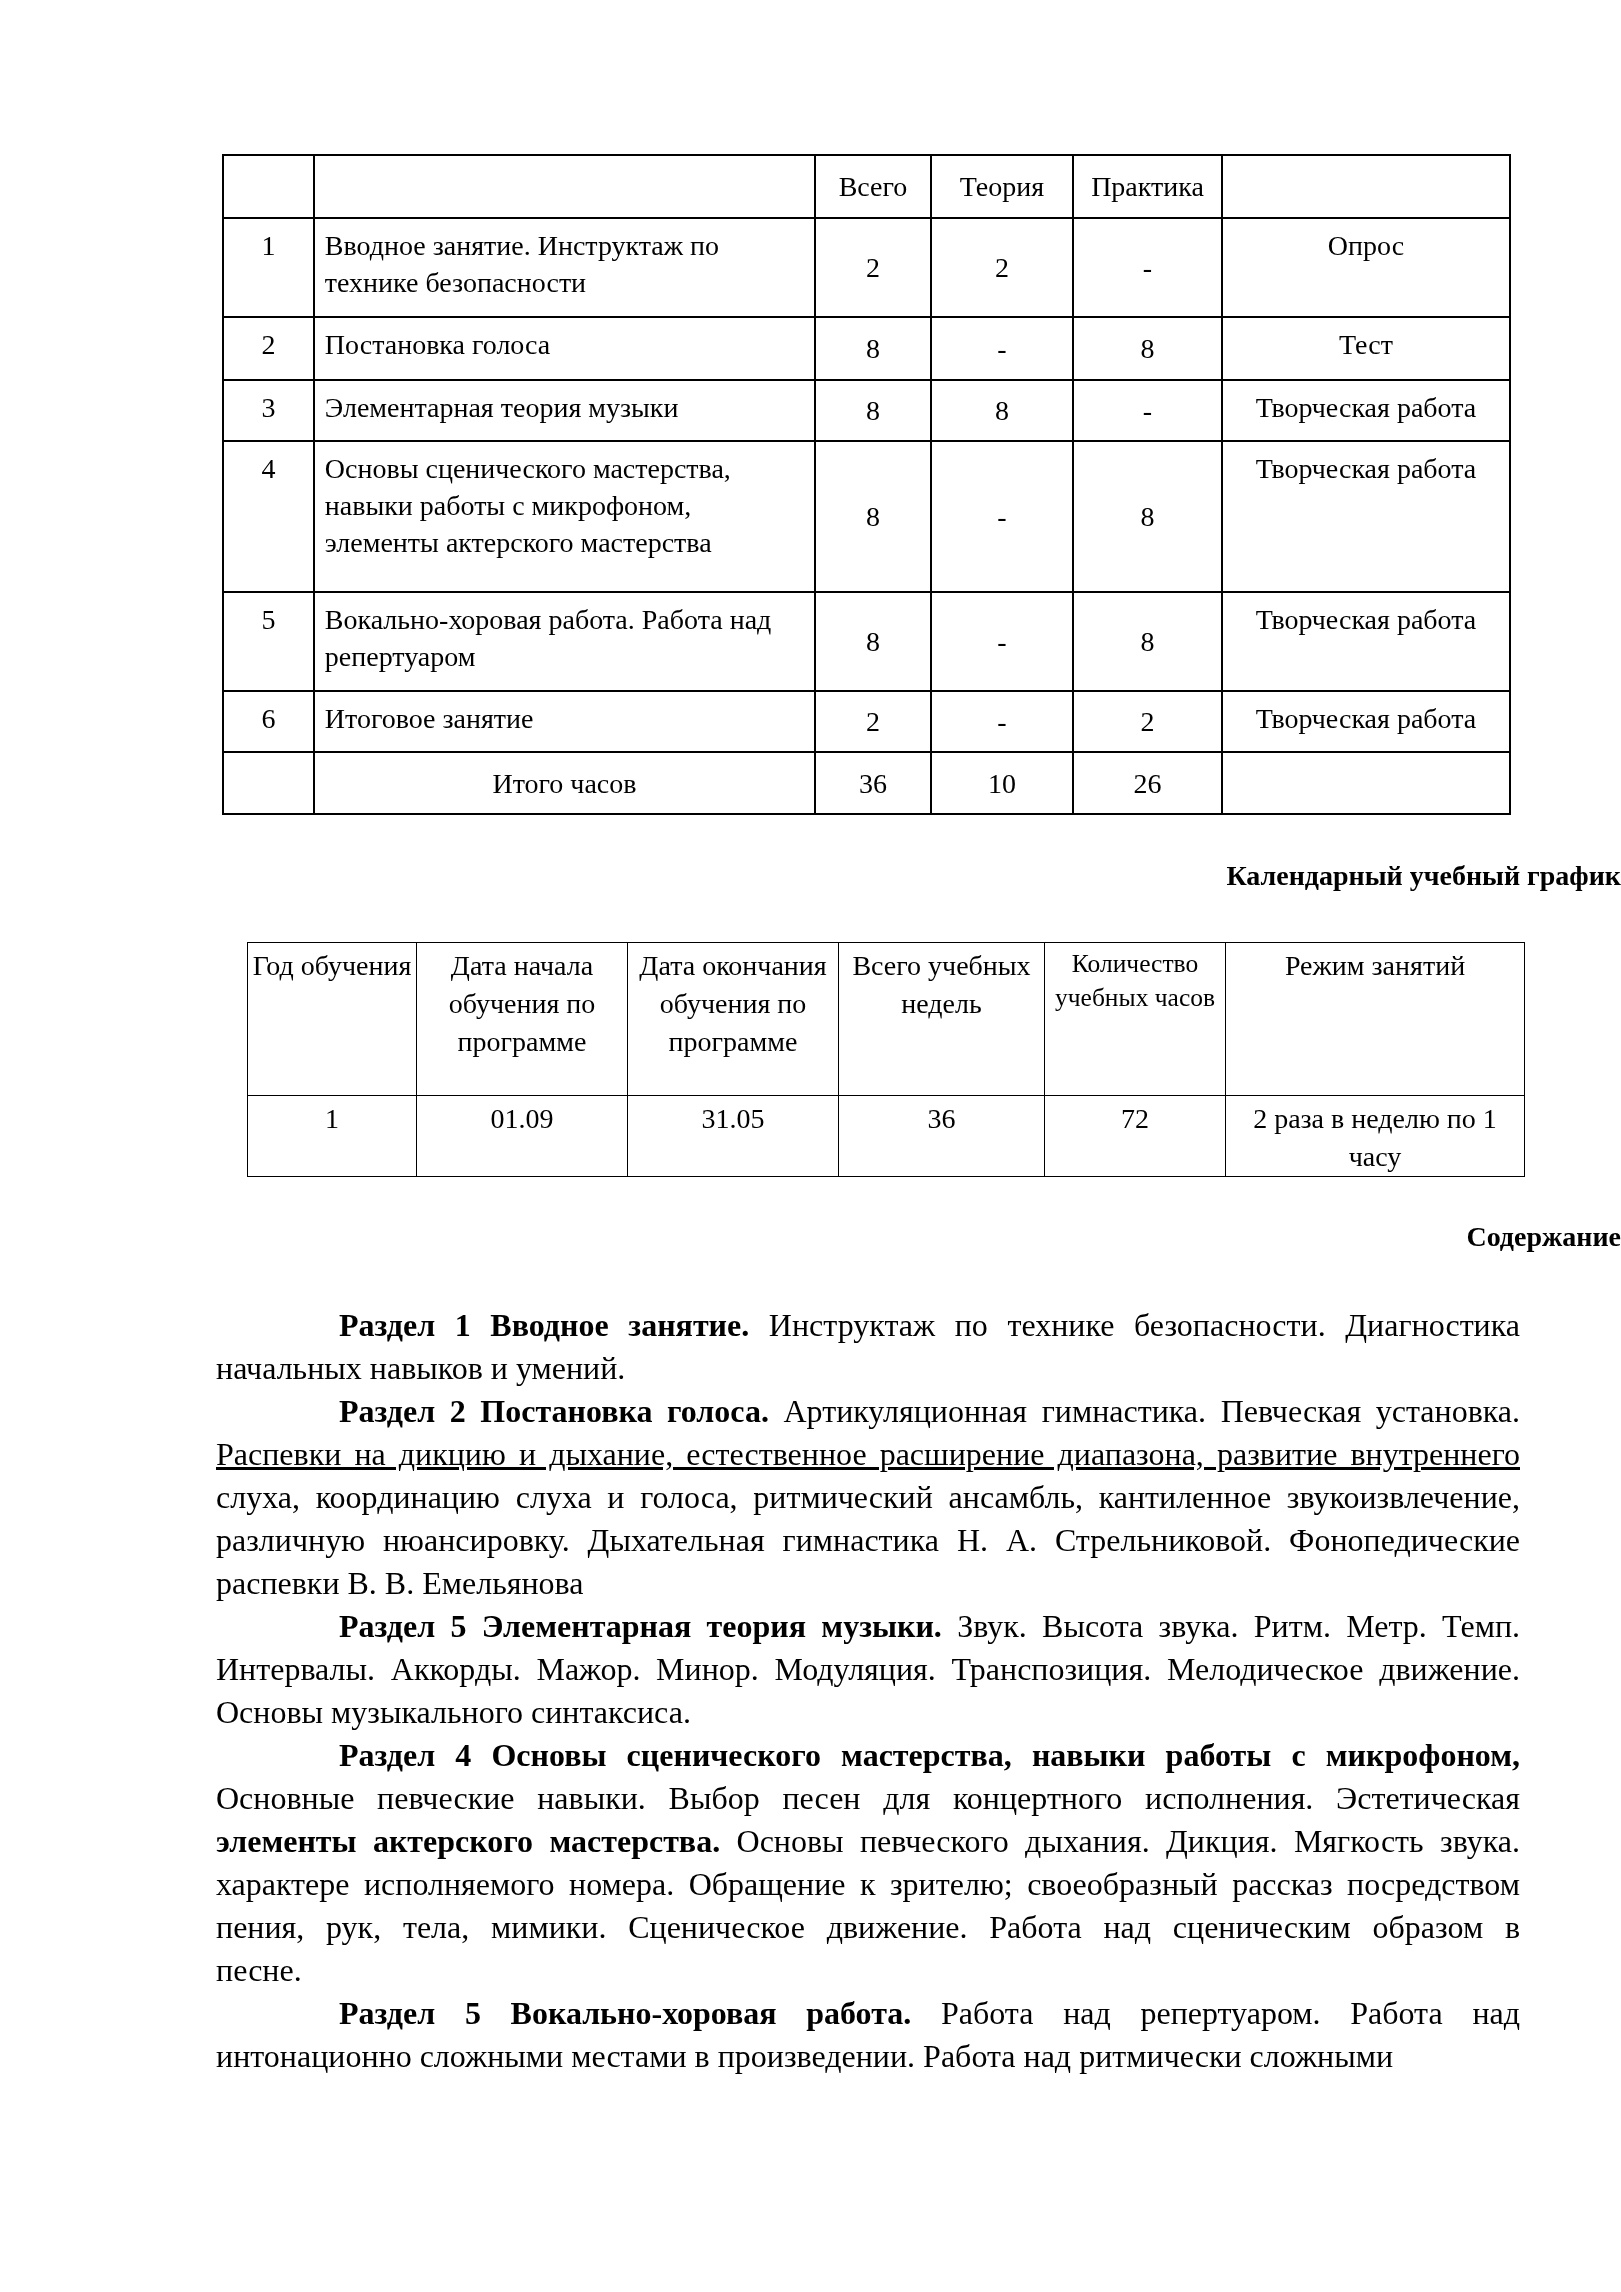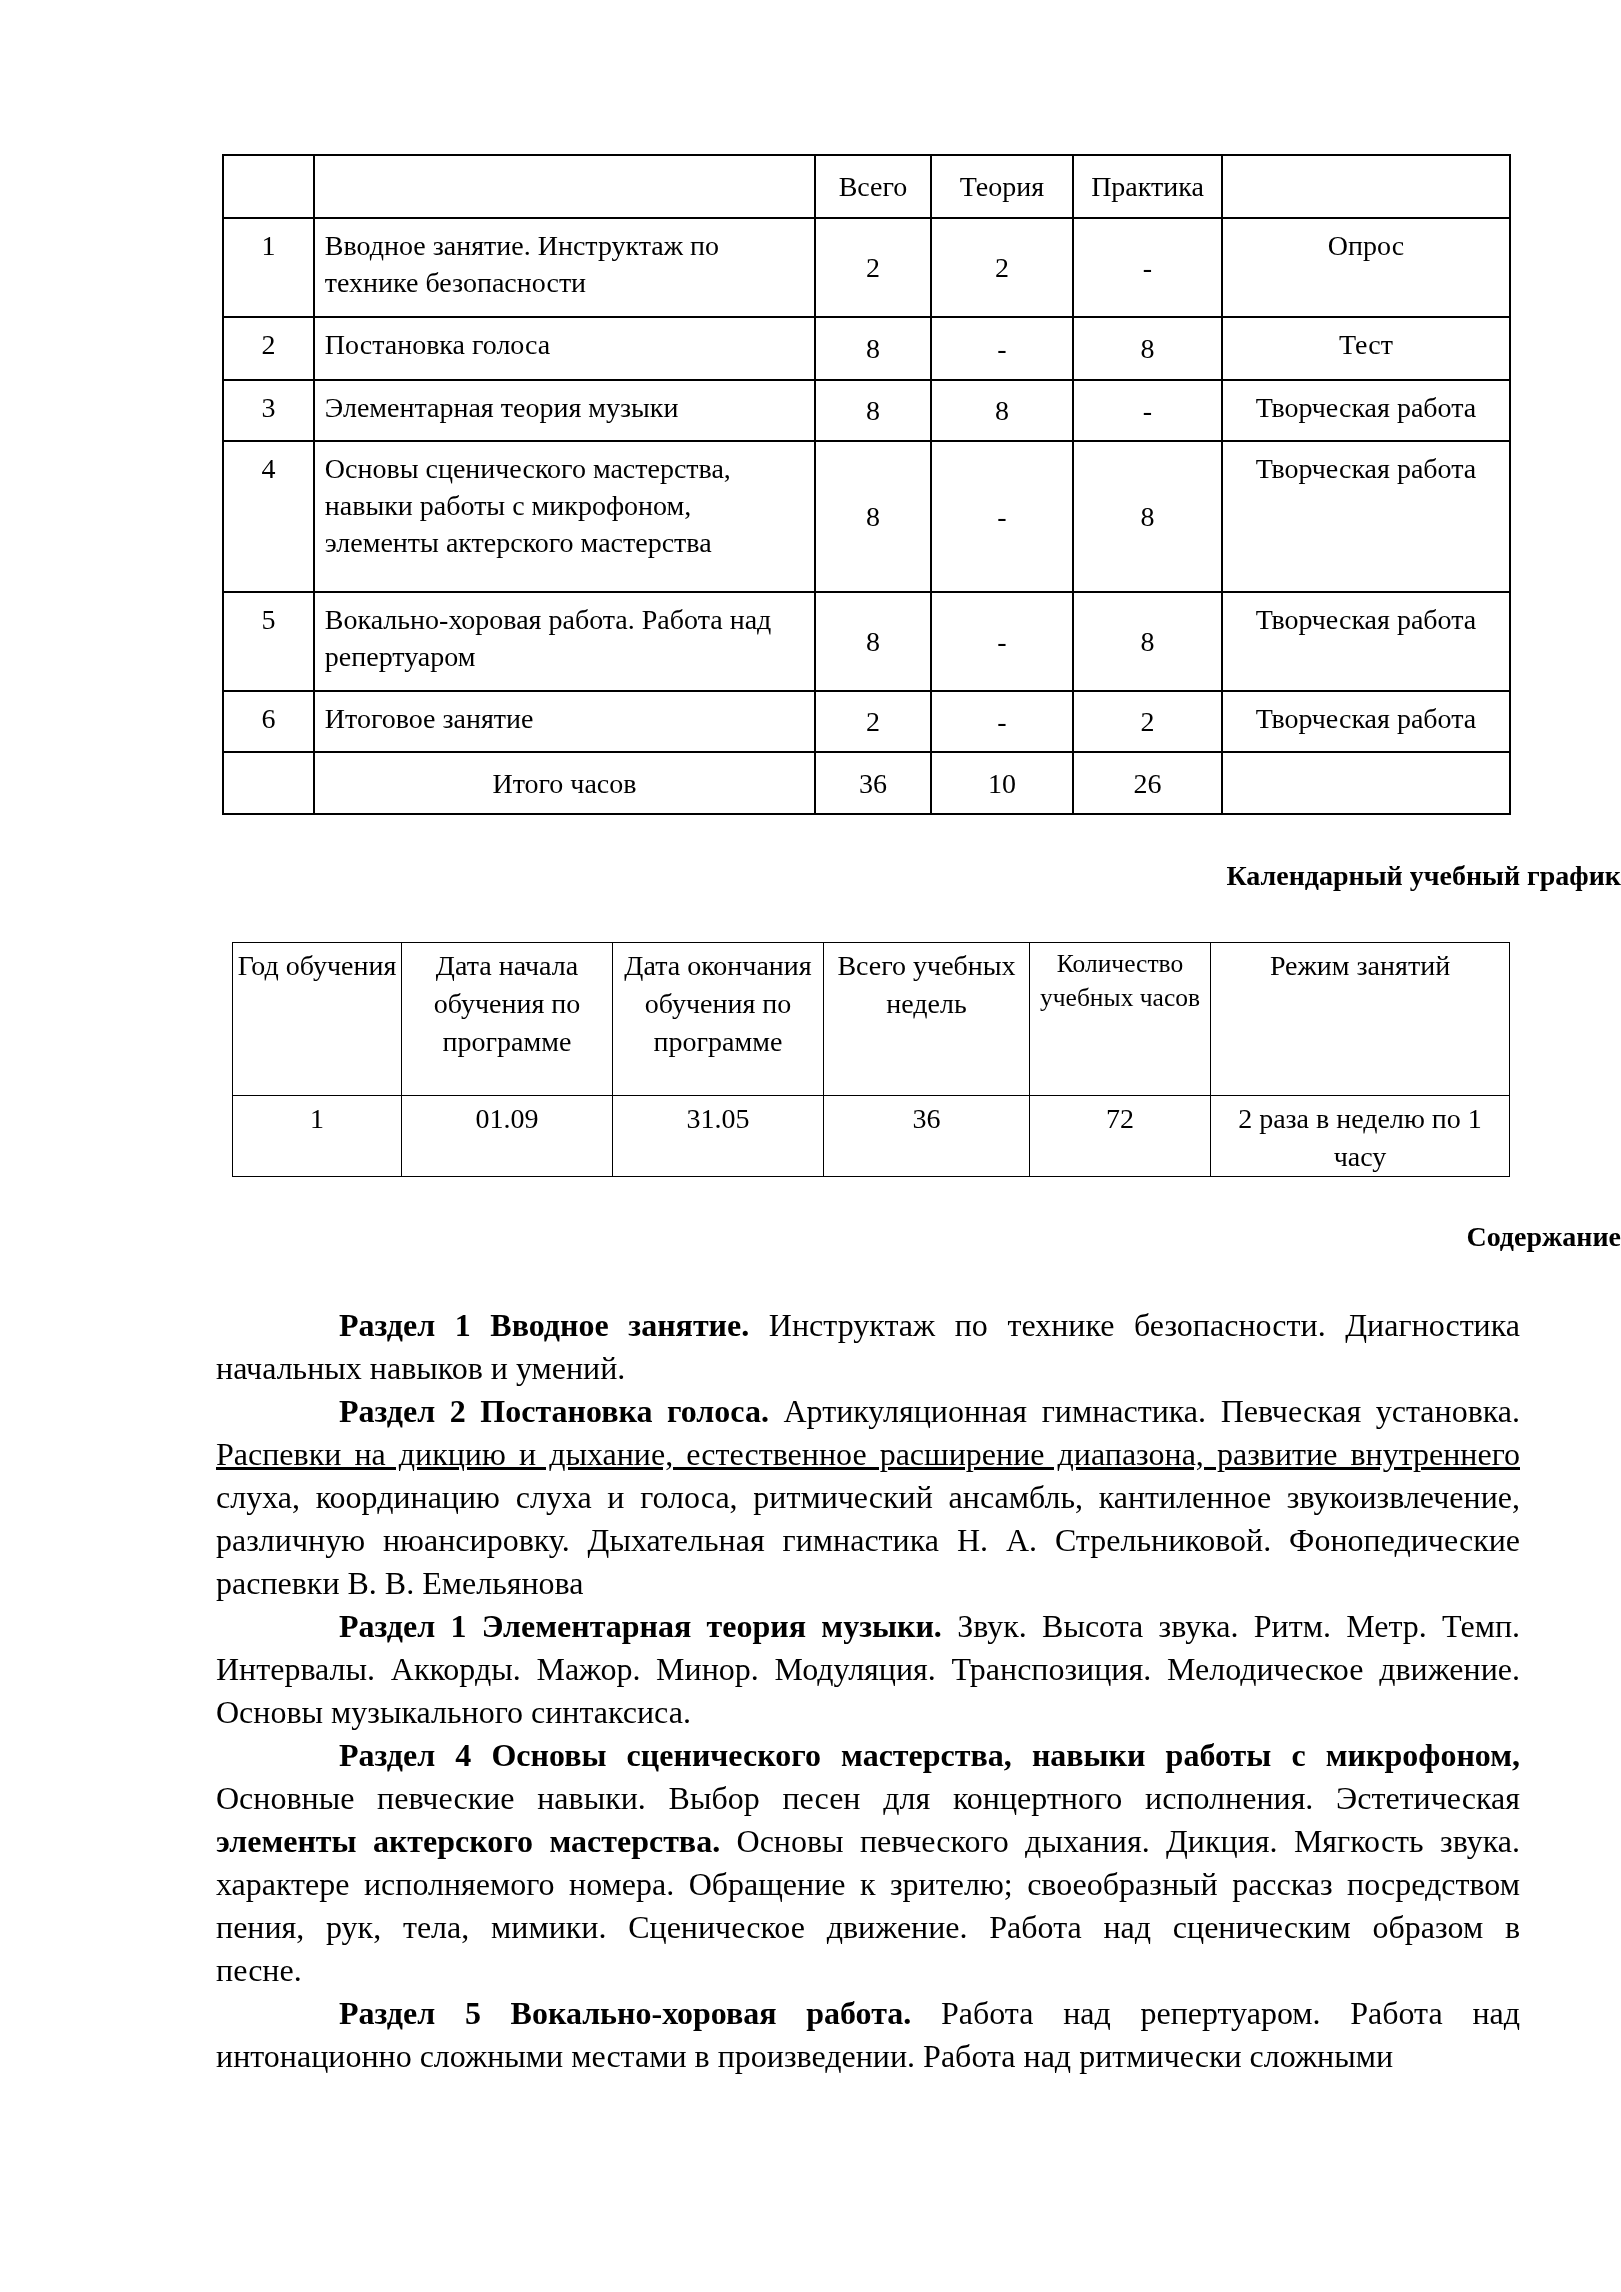--- a/index.html
+++ b/index.html
@@ -10,21 +10,21 @@
   .t1 td { border: 2.9px solid #000; font-size: 28px; line-height: 37px; padding: 0 9.8px; box-sizing: border-box; }
   .t1 .c-num { text-align: center; vertical-align: top; padding-top: 7.8px; }
   .t1 .c-desc { text-align: left; vertical-align: top; padding-top: 7.8px; padding-left: 9.8px; }
   .t1 .c-mid { text-align: center; vertical-align: middle; }
   .t1 .c-form { text-align: center; vertical-align: top; padding-top: 7.8px; }
   .t1 .head td { vertical-align: middle; text-align: center; }
   .t1 .total .c-desc { text-align: center; vertical-align: middle; padding-top: 0; }
   
   .h { position: absolute; left: 0; width: 1621px; text-align: right; font-weight: bold; font-size: 28px; line-height: 35px; }
   
-  .t2 { position: absolute; left: 232px; top: 942px; border-collapse: collapse; table-layout: fixed; }
+  .t2 { position: absolute; left: 247px; top: 942px; border-collapse: collapse; table-layout: fixed; }
   .t2 td { border: 1.5px solid #000; font-size: 28px; line-height: 38px; text-align: center; vertical-align: top; padding: 3.9px 3.9px 0 3.9px; box-sizing: border-box; }
   .t2 td.small { font-size: 25.5px; line-height: 34px; }
   
   .content { position: absolute; left: 216px; top: 1304px; width: 1304px; font-size: 32px; line-height: 43px; }
   .line { display: block; height: 43px; white-space: nowrap; text-align: justify; text-align-last: justify; }
   .line.last { text-align-last: left; }
   .line.indent { padding-left: 123px; }
   .b { font-weight: bold; }
 </style>
 </head>
@@ -146,21 +146,21 @@
       <span class="line last" style="white-space: normal;"><span>начальных навыков и умений.</span></span>
     </div>
     <div>
       <span class="line indent" style="white-space: normal;"><span class="b">Раздел 2 Постановка голоса.</span><span> Артикуляционная гимнастика. Певческая установка.</span></span>
       <span class="line" style="white-space: normal; text-decoration: underline;"><span>Распевки на дикцию и дыхание, естественное расширение диапазона, развитие внутреннего</span></span>
       <span class="line" style="white-space: normal;"><span>слуха, координацию слуха и голоса, ритмический ансамбль, кантиленное звукоизвлечение,</span></span>
       <span class="line" style="white-space: normal;"><span>различную нюансировку. Дыхательная гимнастика Н. А. Стрельниковой. Фонопедические</span></span>
       <span class="line last" style="white-space: normal;"><span>распевки В. В. Емельянова</span></span>
     </div>
     <div>
-      <span class="line indent" style="white-space: normal;"><span class="b">Раздел 1 Элементарная теория музыки.</span><span> Звук. Высота звука. Ритм. Метр. Темп.</span></span>
+      <span class="line indent" style="white-space: normal;"><span class="b">Раздел 5 Элементарная теория музыки.</span><span> Звук. Высота звука. Ритм. Метр. Темп.</span></span>
       <span class="line" style="white-space: normal;"><span>Интервалы. Аккорды. Мажор. Минор. Модуляция. Транспозиция. Мелодическое движение.</span></span>
       <span class="line last" style="white-space: normal;"><span>Основы музыкального синтаксиса.</span></span>
     </div>
     <div>
       <span class="line indent" style="white-space: normal;"><span class="b">Раздел 4 Основы сценического мастерства, навыки работы с микрофоном,</span></span>
       <span class="line" style="white-space: normal;"><span>Основные певческие навыки. Выбор песен для концертного исполнения. Эстетическая</span></span>
       <span class="line" style="white-space: normal;"><span class="b">элементы актерского мастерства.</span><span> Основы певческого дыхания. Дикция. Мягкость звука.</span></span>
       <span class="line" style="white-space: normal;"><span>характере исполняемого номера. Обращение к зрителю; своеобразный рассказ посредством</span></span>
       <span class="line" style="white-space: normal;"><span>пения, рук, тела, мимики. Сценическое движение. Работа над сценическим образом в</span></span>
       <span class="line last" style="white-space: normal;"><span>песне.</span></span>

